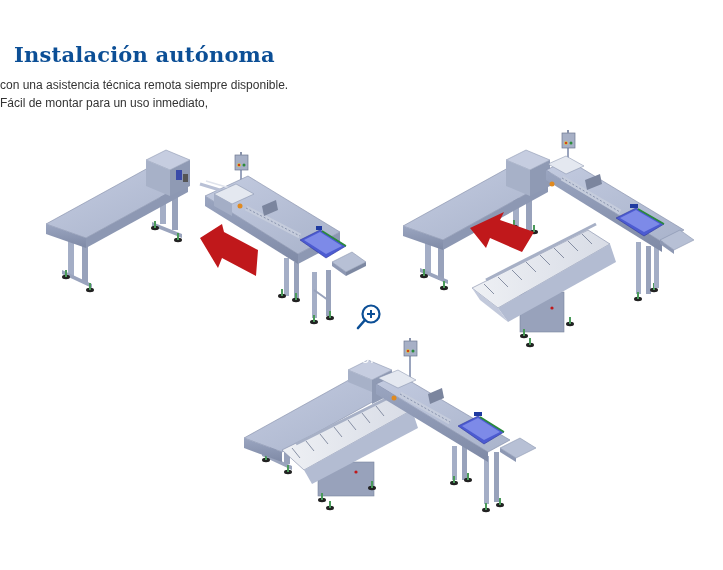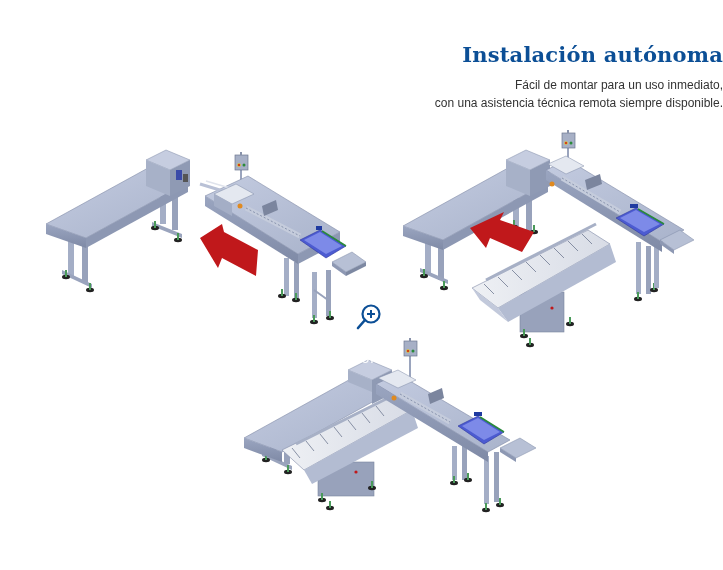--- a/index.html
+++ b/index.html
@@ -12,21 +12,21 @@
     height: 570px;
     position: relative;
     overflow: hidden;
     font-family: "DejaVu Sans", "Liberation Sans", sans-serif;
   }
   .header {
     position: absolute;
     top: 40px;
     left: 0;
     width: 723px;
-    text-align: right;
+    text-align: left;
   }
   .title {
     margin: 0;
     font-family: "DejaVu Serif", "Liberation Serif", serif;
     font-weight: bold;
     font-size: 21px;
     color: #0c4f96;
     letter-spacing: 0.2px;
     line-height: 30px;
     padding-left: 14px;
@@ -66,22 +66,22 @@
     pointer-events: none;
     letter-spacing: 0.5px;
   }
 </style>
 </head>
 <body>
 
 <div class="header">
   <h2 class="title">Instalación autónoma</h2>
   <p class="subtitle">
+    <span>con una asistencia técnica remota siempre disponible.</span>
     <span>Fácil de montar para un uso inmediato,</span>
-    <span>con una asistencia técnica remota siempre disponible.</span>
   </p>
 </div>
 
 <svg class="figure" viewBox="0 0 723 570" xmlns="http://www.w3.org/2000/svg">
   <defs>
     <linearGradient id="topG" x1="0" y1="0" x2="1" y2="1">
       <stop offset="0" stop-color="#c3cbe0"></stop>
       <stop offset="1" stop-color="#a9b3cb"></stop>
     </linearGradient>
     <linearGradient id="sideG" x1="0" y1="0" x2="0" y2="1">

